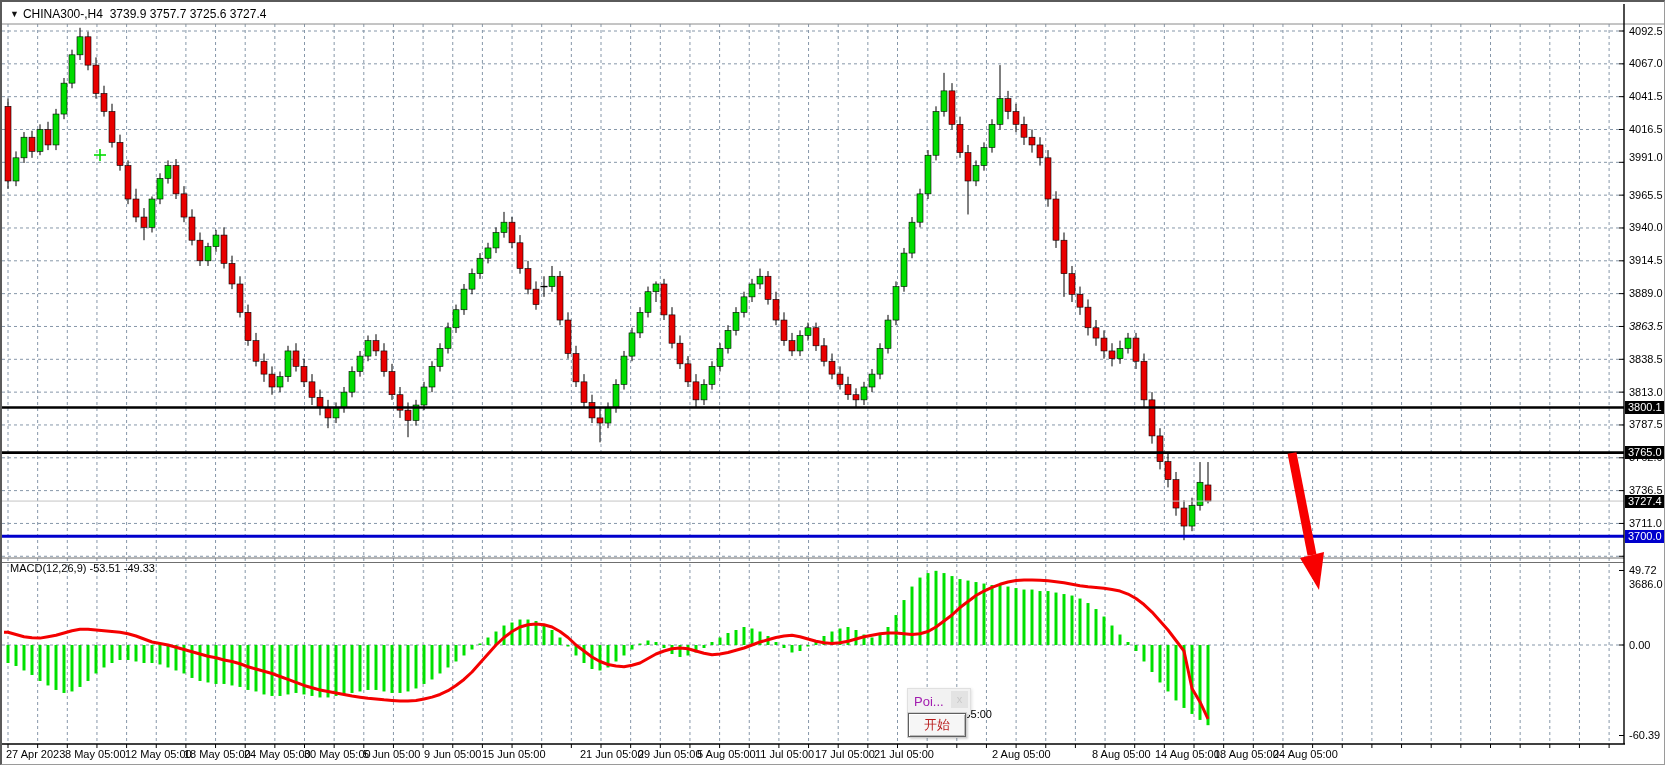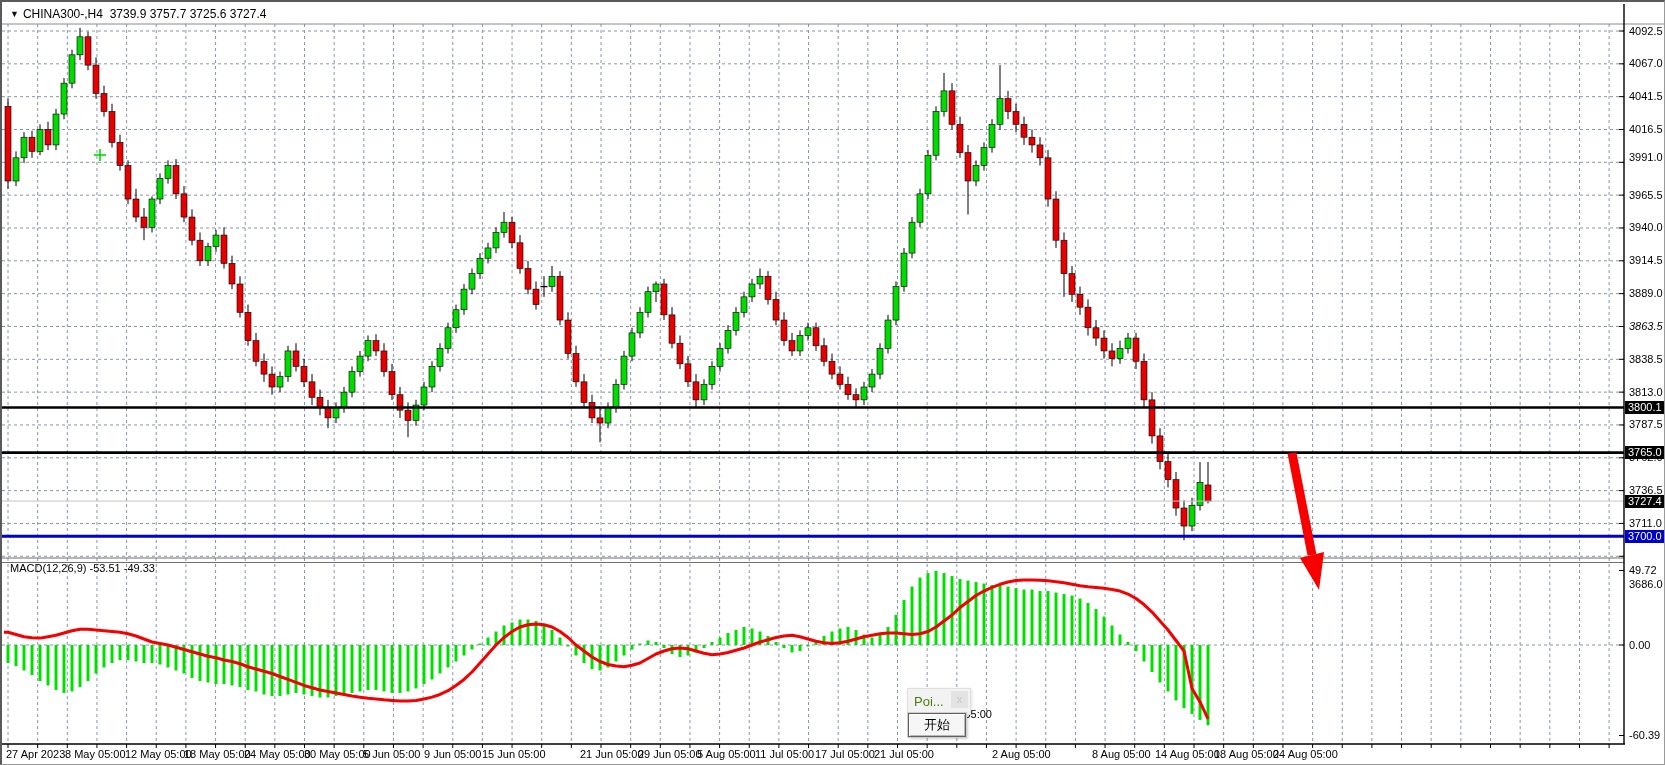--- a/index.html
+++ b/index.html
@@ -11,27 +11,27 @@
   .lbl{position:absolute;font-size:11px;color:#000;white-space:nowrap;line-height:13px;}
   .plabel{left:1627px;}
   .badge{position:absolute;left:1623px;width:42px;height:13px;color:#fff;font-size:11px;
          line-height:13px;text-align:left;padding-left:3px;box-sizing:border-box;white-space:nowrap;}
   #title{position:absolute;left:8px;top:5px;font-size:12px;color:#000;white-space:nowrap;}
   #title .tri{display:inline-block;font-size:9px;vertical-align:1px;margin-right:4px;color:#111;}
   #macdlabel{position:absolute;left:8px;top:560px;font-size:11px;color:#000;white-space:nowrap;}
   #splitter{position:absolute;left:0;top:555px;width:1622px;height:6px;cursor:row-resize;}
   #tooltip{position:absolute;left:905px;top:686px;width:62px;height:25px;background:#f2f2f2;
            border:1px solid #e0e0e0;box-shadow:1px 1px 3px rgba(0,0,0,.12);}
-  #tooltip .txt{position:absolute;left:6px;top:5px;font-size:13px;color:#4d7c0f;}
+  #tooltip .txt{position:absolute;left:6px;top:5px;font-size:13px;color:#a21caf;}
   #tooltip .x{position:absolute;right:2px;top:2px;width:17px;height:17px;background:#e3e3e3;
               color:#c9c9c9;font-size:11px;text-align:center;line-height:17px;cursor:pointer;}
   #startbtn{position:absolute;left:906px;top:711px;width:58px;height:24px;background:#f6f6f6;
             border:1px solid #5f5f5f;outline:1px solid #cfcfcf;
             box-shadow:inset 1px 1px 0 #ffffff,inset -1px -1px 0 #b9b9b9,2px 2px 2px rgba(0,0,0,.18);
-            font-size:13px;color:#000000;text-align:center;line-height:22px;cursor:pointer;
+            font-size:13px;color:#b91c1c;text-align:center;line-height:22px;cursor:pointer;
             font-family:"Liberation Sans",sans-serif;box-sizing:border-box;}
 </style>
 </head>
 <body>
 
 <div id="win">
   <svg id="cv" width="1665" height="765">
       <g>
         <line x1="6" y1="22" x2="6" y2="741.5" stroke="#8697a9" stroke-width="1" stroke-dasharray="3,3"></line>
         <line x1="35.65" y1="22" x2="35.65" y2="741.5" stroke="#8697a9" stroke-width="1" stroke-dasharray="3,3"></line>

